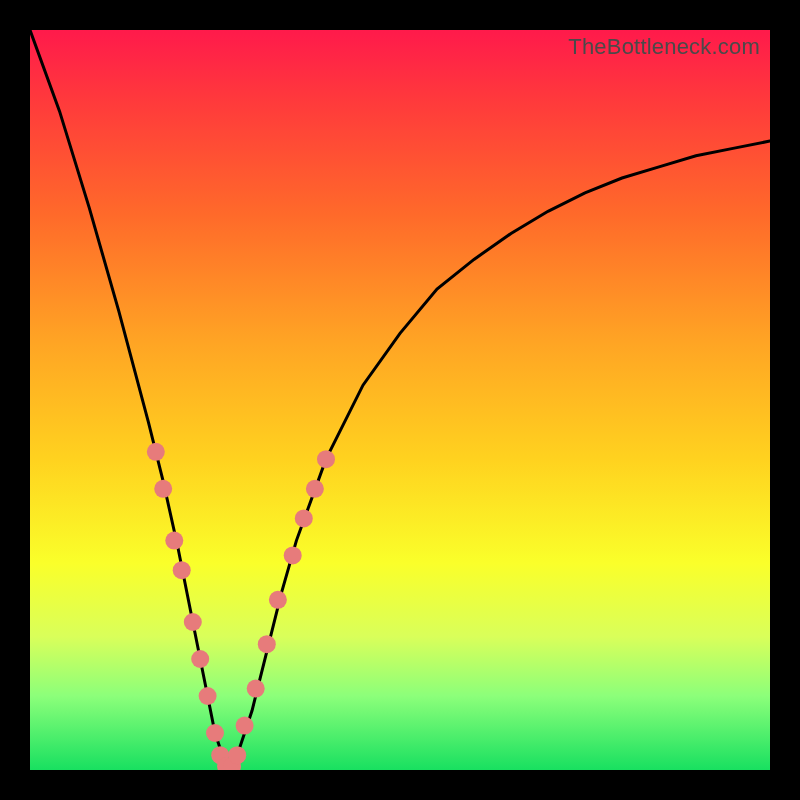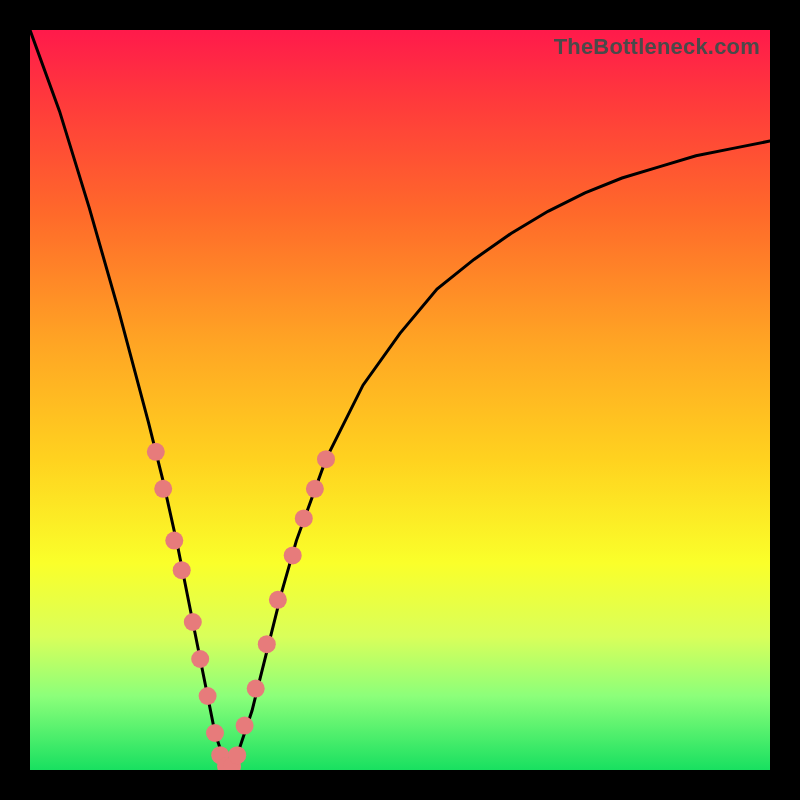--- a/index.html
+++ b/index.html
@@ -32,21 +32,21 @@
       #faff2a 72%,
       #d9ff5a 82%,
       #8cff7a 90%,
       #18e060 100%);
   }
   .watermark {
     position: absolute;
     top: 4px;
     right: 10px;
     font-size: 22px;
-    font-weight: 700;
+    font-weight: 400;
     color: #4a4a4a;
     letter-spacing: 0.2px;
     user-select: none;
   }
   svg.curve {
     position: absolute;
     left: 0;
     top: 0;
     width: 740px;
     height: 740px;

